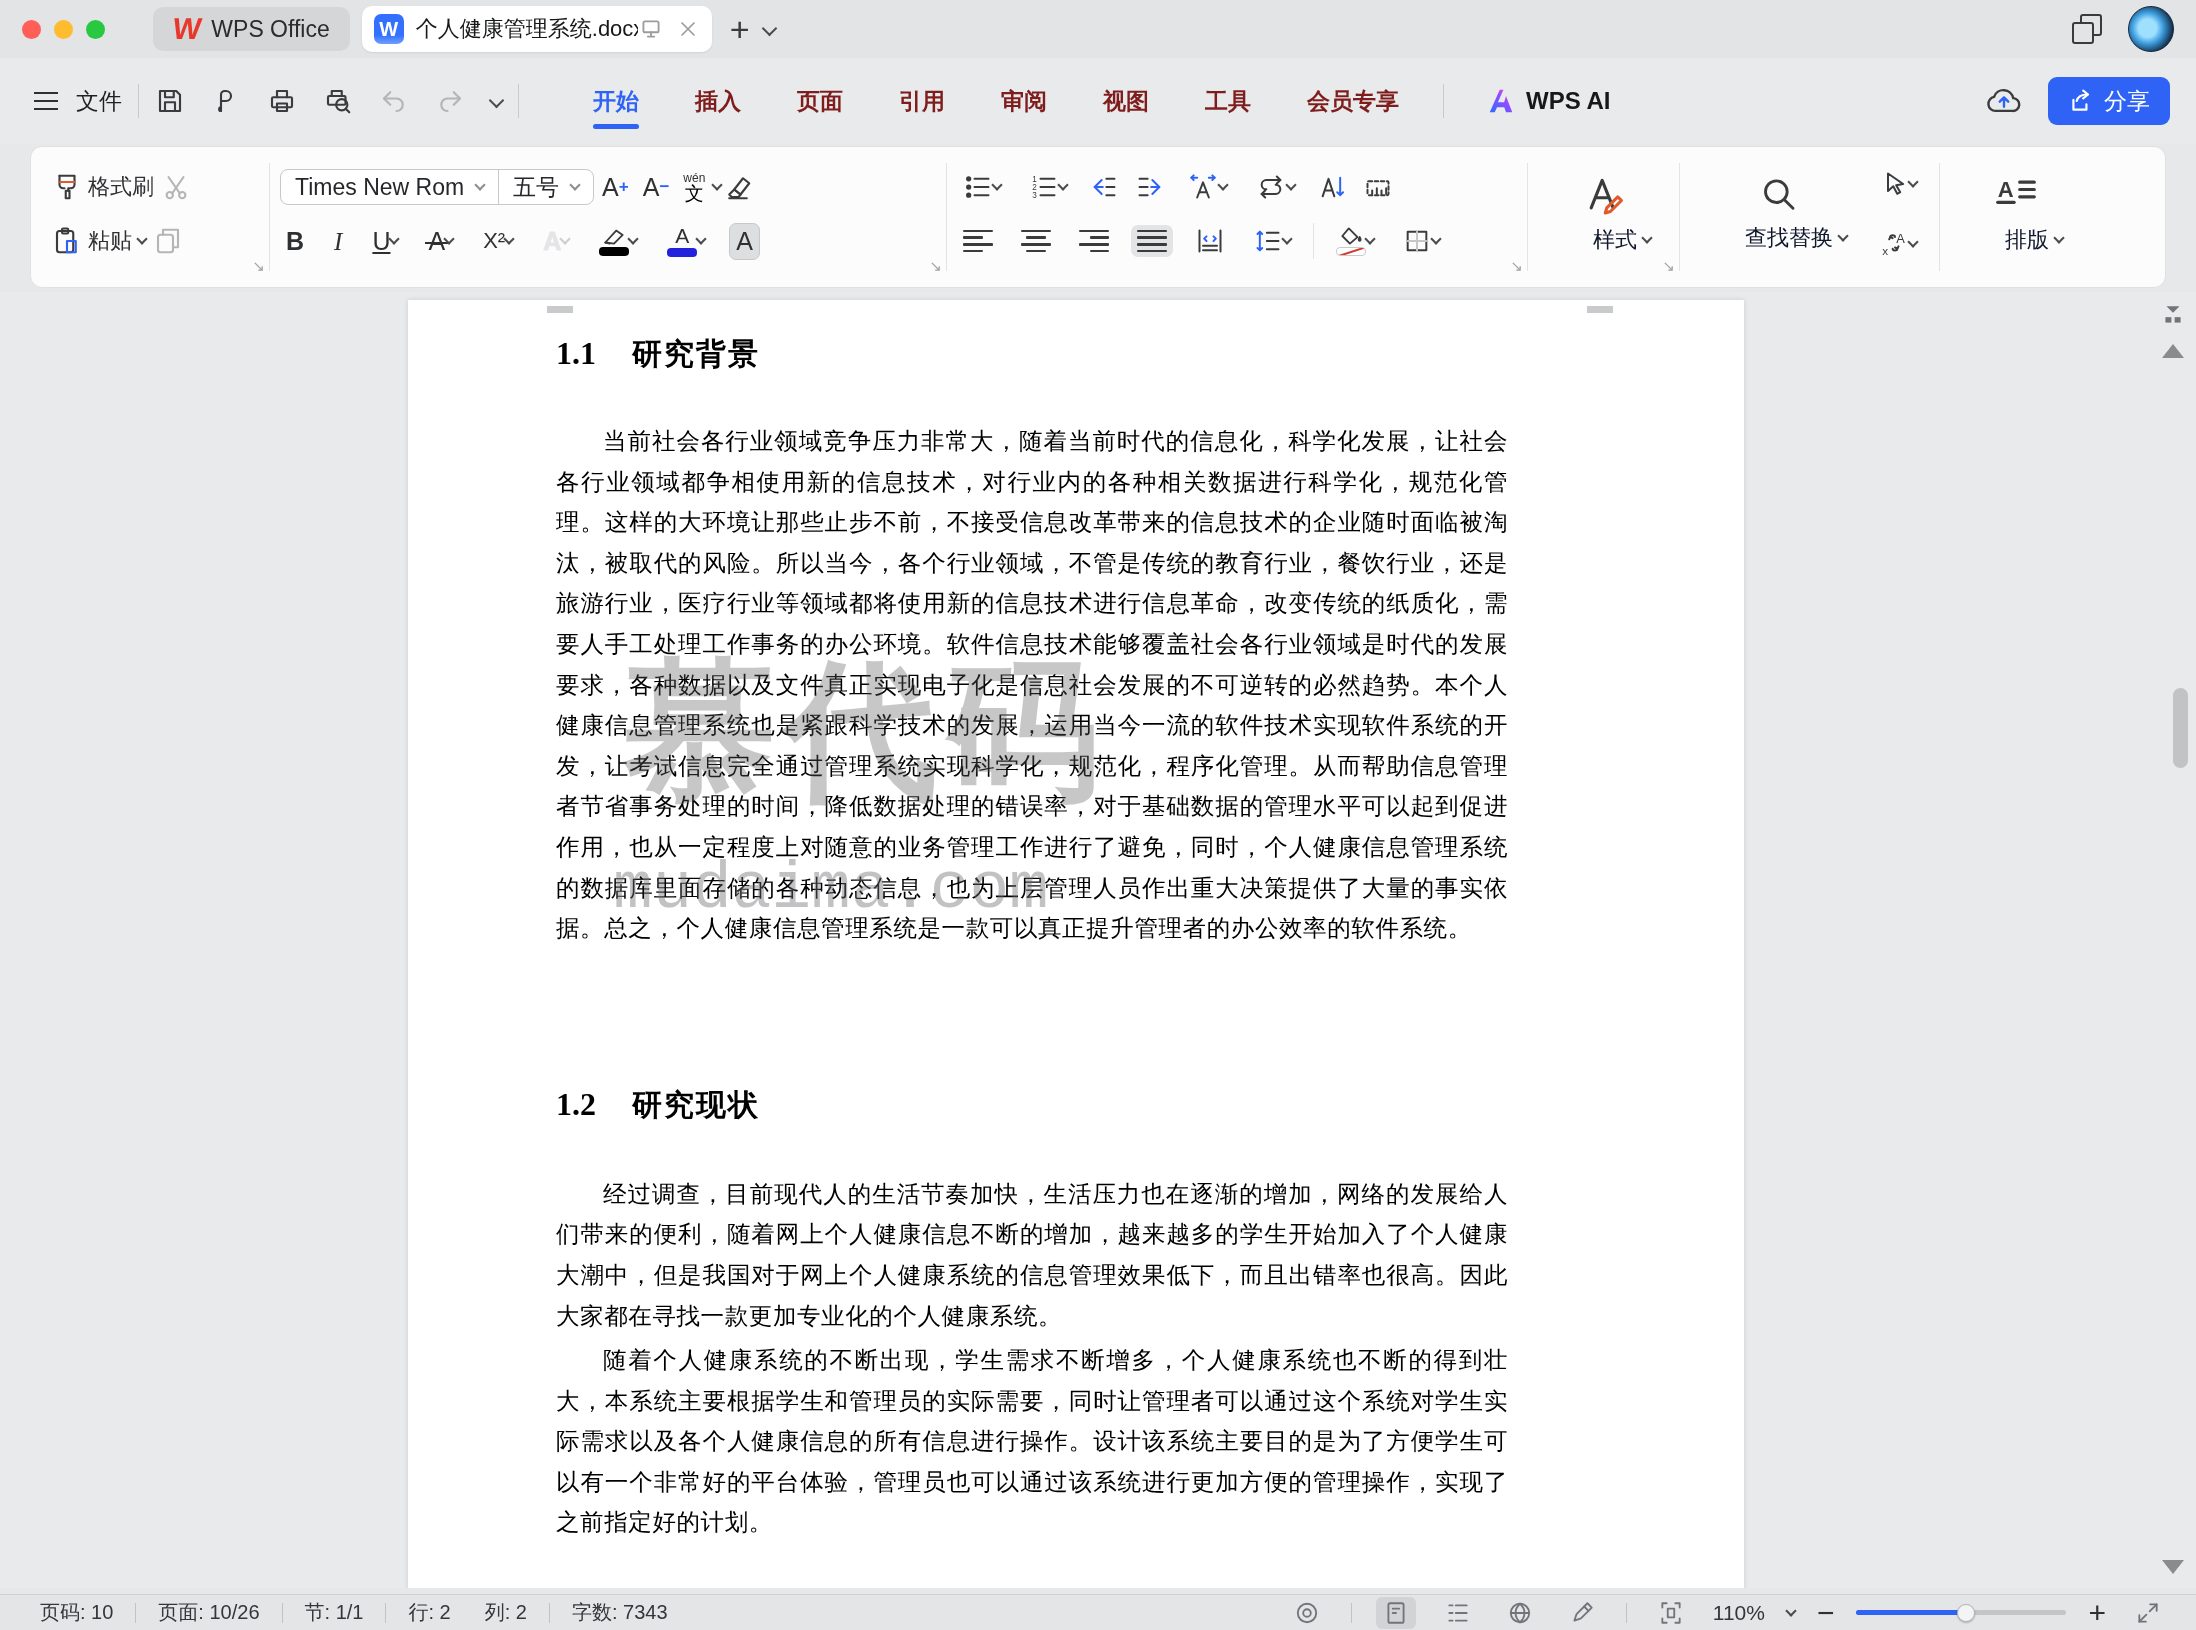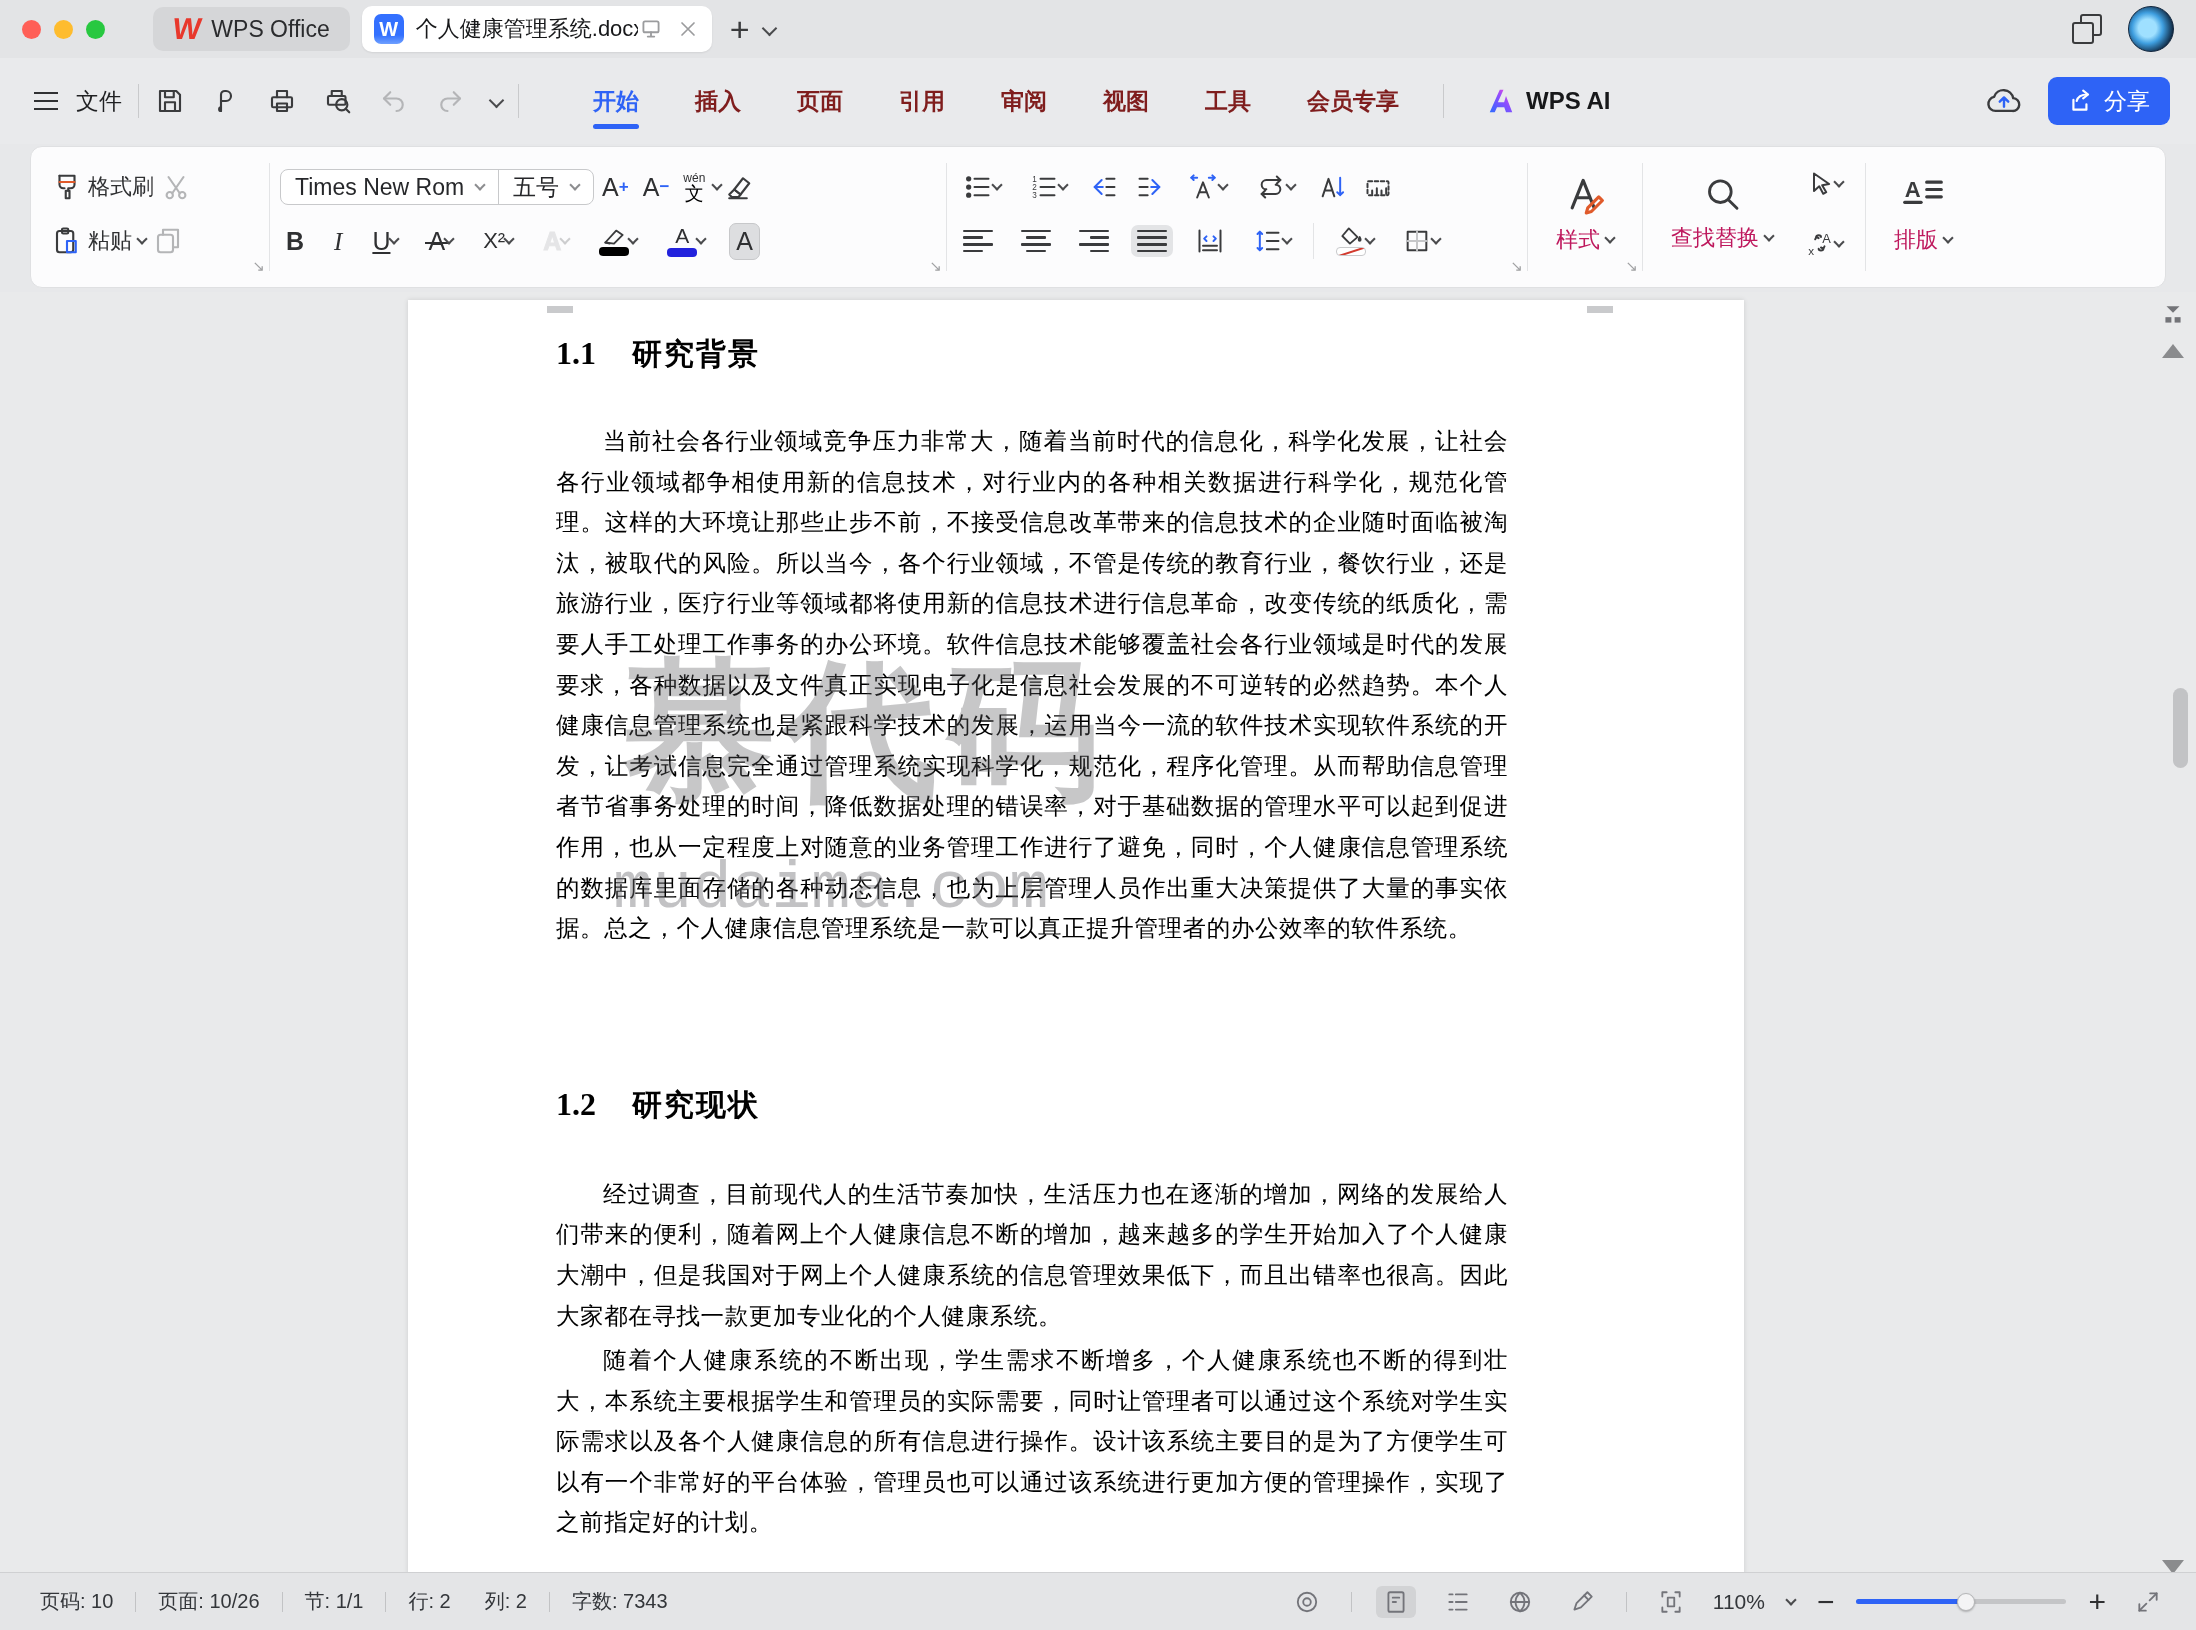--- a/index.html
+++ b/index.html
@@ -74,21 +74,21 @@
   .fontbox .fname { font-size:23px; color:#26272a; white-space:nowrap; }
   .bars { display:flex; flex-direction:column; gap:4px; width:30px; }
   .bars span { height:2.6px; background:#3a3b3d; border-radius:1px; }
   .bars.left span:nth-child(2n){ width:68%; } .bars.left span:nth-child(2n+1){ width:100%; }
   .bars.center span { margin:0 auto; } .bars.center span:nth-child(2n){ width:64%; } .bars.center span:nth-child(2n+1){ width:100%; }
   .bars.right span { margin-left:auto; } .bars.right span:nth-child(2n){ width:64%; } .bars.right span:nth-child(2n+1){ width:100%; }
   .bars.just span { width:100%; }
   .ibtn { display:flex; align-items:center; justify-content:center; border-radius:7px; padding:5px 6px; }
   .ibtn.active { background:#e3e4e6; }
   .bigbtn { display:flex; flex-direction:column; align-items:center; justify-content:center; gap:8px; padding:0 18px; }
-  .bigbtn .lbl { font-size:22px; color:#be185d; display:flex; align-items:center; gap:6px; white-space:nowrap; }
+  .bigbtn .lbl { font-size:22px; color:#0f172a; display:flex; align-items:center; gap:6px; white-space:nowrap;margin-left:37px; }
   .stackcol { display:flex; flex-direction:column; justify-content:space-between; padding:4px 6px; }
   .disabled { opacity:.42; }
 
   
   .canvas { position:absolute; top:292px; left:0; right:0; bottom:42px; background:#e9eaeb; overflow:hidden; }
   .page { position:absolute; left:408px; top:8px; width:1336px; height:1400px; background:#ffffff; box-shadow:0 0 5px rgba(0,0,0,.12); padding:20px 236px 0 148px; }
   .cropmark { position:absolute; top:6px; width:26px; height:7px; background:#c9cacc; }
   .doc { font-family:"Liberation Serif","DejaVu Serif",serif; color:#000; }
   .h-sec { display:flex; align-items:baseline; gap:36px; font-family:"Liberation Sans","DejaVu Sans",sans-serif; font-weight:700; color:#000; }
   .h-num { font-size:32px; font-family:"Liberation Serif",serif; font-weight:700; }
@@ -98,21 +98,21 @@
   .wm2 { position:absolute; left:205px; top:552px; font-family:Liberation Mono, monospace; font-size:66px; color:rgba(110,110,115,.42); white-space:nowrap; pointer-events:none; }
 
   
   .collapse-pin { position:absolute; right:10px; top:10px; }
   .tri { width:0; height:0; border-left:11px solid transparent; border-right:11px solid transparent; }
   .tri.up { border-bottom:14px solid #8a8b8d; position:absolute; right:12px; top:52px; }
   .tri.down { border-top:14px solid #8a8b8d; position:absolute; right:12px; bottom:14px; }
   .thumb { position:absolute; right:8px; top:396px; width:15px; height:80px; border-radius:8px; background:#c2c3c5; }
 
   
-  .statusbar { position:absolute; left:0; right:0; bottom:0; height:58px; background:#e4e5e7; border-top:1px solid #cfd0d2; display:flex; align-items:center; font-size:20px; color:#33363a; }
+  .statusbar { position:absolute; left:0; right:0; bottom:0; height:36px; background:#e4e5e7; border-top:1px solid #cfd0d2; display:flex; align-items:center; font-size:20px; color:#33363a; }
   .sb-left { display:flex; align-items:center; margin-left:40px; gap:0; }
   .sb-item { white-space:nowrap; }
   .sb-div { width:1px; height:20px; background:#c2c3c5; margin:0 22px; }
   .sb-right { margin-left:auto; display:flex; align-items:center; gap:22px; margin-right:28px; }
   .sb-ic { display:flex; align-items:center; justify-content:center; width:40px; height:32px; border-radius:6px; }
   .sb-ic.sel { background:#d2d3d5; }
   .zoom-val { font-size:21px; color:#33363a; }
   .slider { position:relative; width:210px; height:5px; border-radius:3px; background:#c4c5c7; }
   .slider .fill { position:absolute; left:0; top:0; bottom:0; width:52%; background:#2e63f6; border-radius:3px; }
   .slider .knob { position:absolute; left:52%; top:50%; transform:translate(-50%,-50%); width:18px; height:18px; border-radius:50%; background:#f4f4f5; border:1px solid #b5b6b8; box-shadow:0 1px 2px rgba(0,0,0,.25); }

